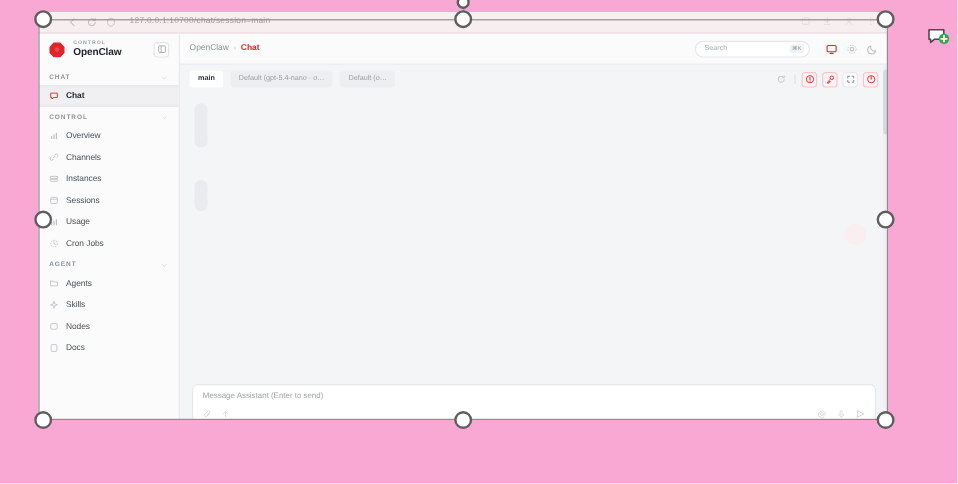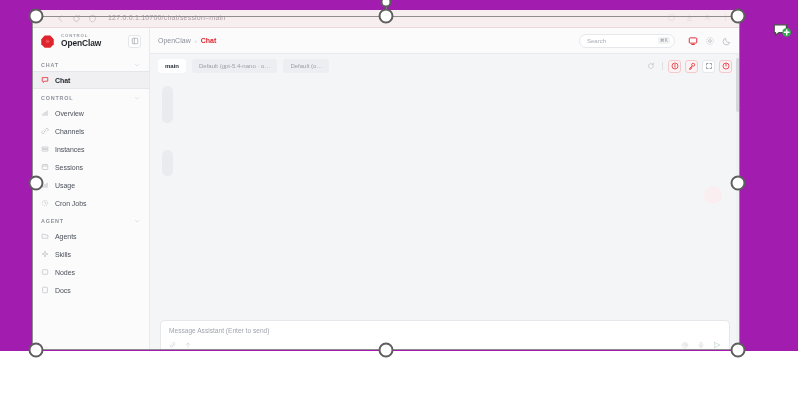--- a/index.html
+++ b/index.html
@@ -4,21 +4,21 @@
 <style>
   * { box-sizing: border-box; margin: 0; padding: 0; }
   html, body {
     width: 798px; height: 403px;
     background: #ffffff;
     font-family: "Liberation Sans", sans-serif;
     overflow: hidden;
   }
 
   
-  #screen { position: relative; width: 798px; height: 351px; background: #a21caf; }
+  #screen { position: relative; width: 798px; height: 403px; background: #f9a8d4; }
 
   
   .browser-strip {
     position: absolute; left: 32px; top: 10px; width: 708px; height: 18px;
     background: #f7eef0; border-bottom: 1px solid #e8d9dd;
     display: flex; align-items: center; gap: 7px; padding-left: 24px;
     overflow: hidden;
   }
   .chrome-ico { width: 9px; height: 9px; opacity: .42; flex: none; }
   .url-text {

